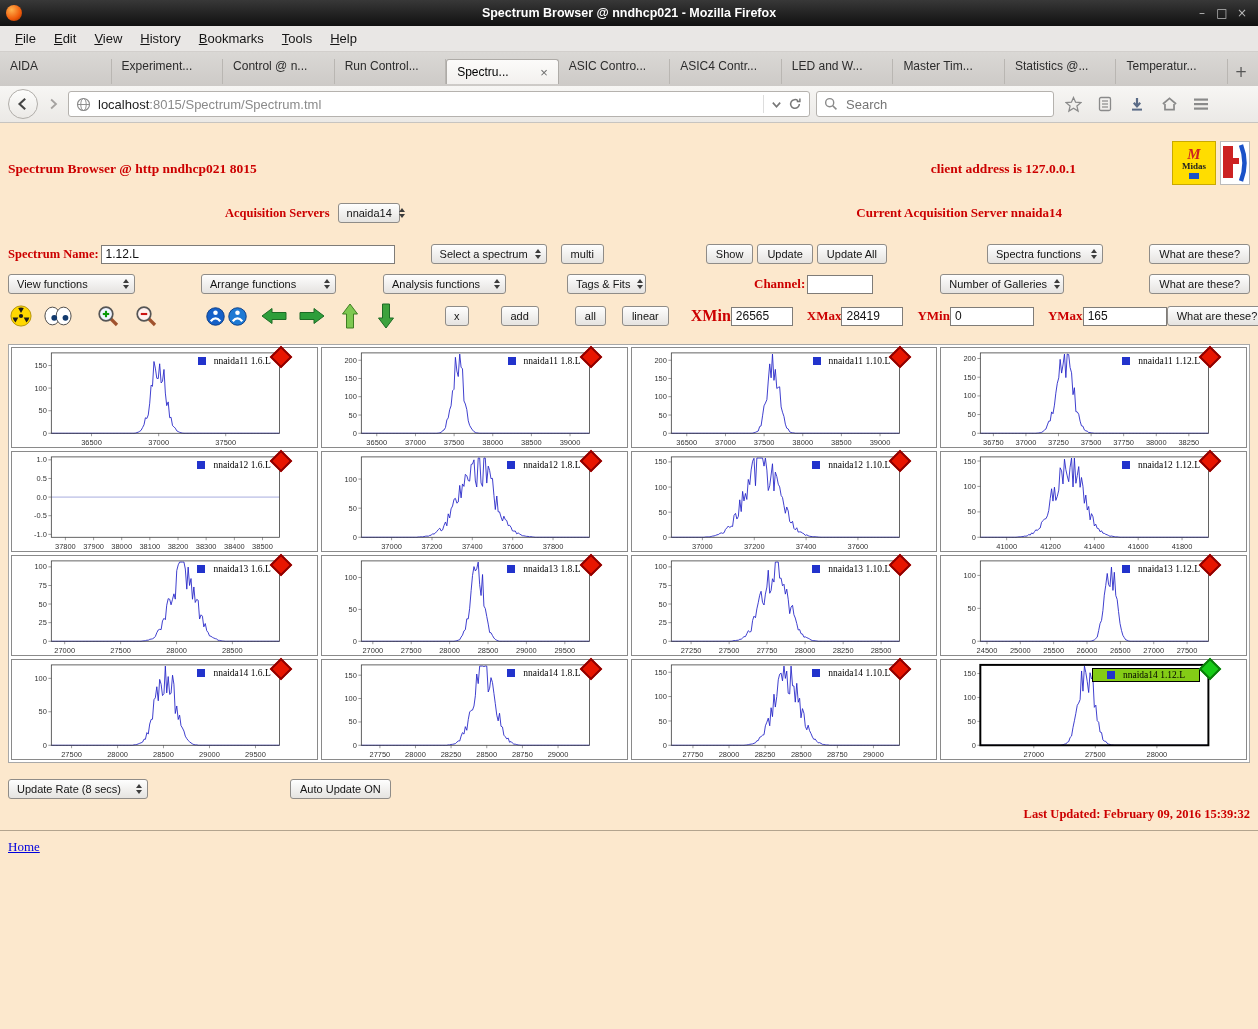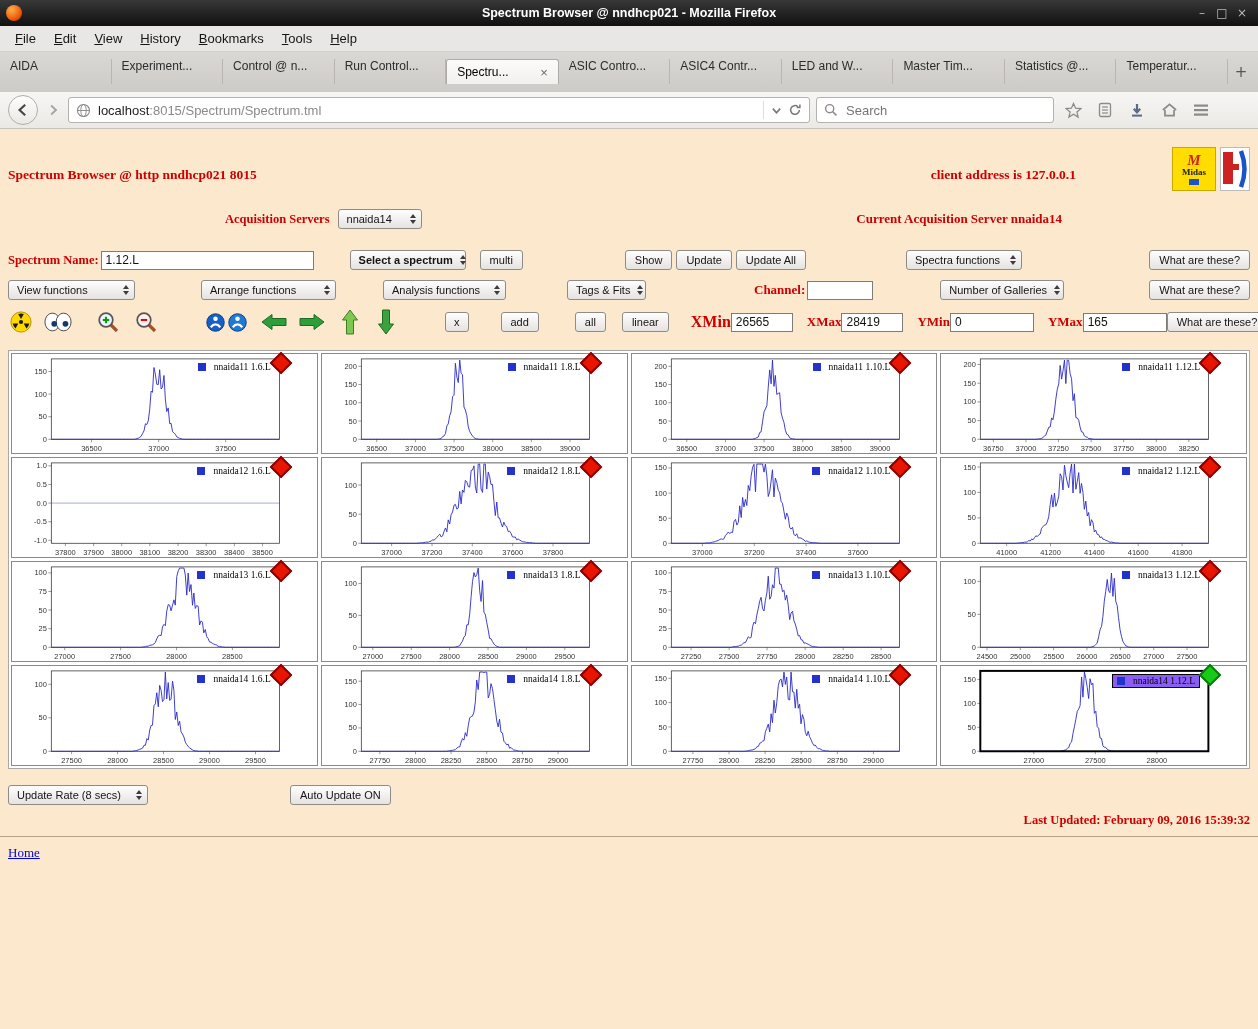--- a/index.html
+++ b/index.html
@@ -12,21 +12,21 @@
   .win-title{position:absolute;left:0;right:0;text-align:center;color:#fff;font:bold 12.5px "Liberation Sans",sans-serif;}
   .win-controls{margin-left:auto;display:flex;gap:4px;padding-right:8px;z-index:2;}
   .win-controls span{color:#b9b9b9;font:12px "DejaVu Sans",sans-serif;width:16px;text-align:center;cursor:default;}
 
   
   .menubar{height:25px;background:#e9e7e5;border-bottom:1px solid #d2cfcc;display:flex;align-items:center;padding-left:6px;flex:0 0 auto;}
   .menu-item{display:inline-block;padding:3px 9px;font:13px "Liberation Sans",sans-serif;color:#151515;}
   .menu-item::first-letter{text-decoration:underline;}
 
   
-  .tabbar{height:29px;background:linear-gradient(#dad8d5,#cdcac7);display:flex;align-items:flex-end;padding:3px 4px 8px 0;flex:0 0 auto;}
+  .tabbar{height:29px;background:linear-gradient(#dad8d5,#cdcac7);display:flex;align-items:flex-end;padding:3px 4px 2px 0;flex:0 0 auto;}
   .tabstrip{display:flex;flex:1;min-width:0;align-items:flex-end;}
   .tab{flex:1 1 0;max-width:118px;min-width:0;height:25px;line-height:25px;font:12px "Liberation Sans",sans-serif;color:#2c2c2c;padding:0 10px;border-right:1px solid #b9b6b2;white-space:nowrap;overflow:hidden;text-overflow:ellipsis;box-sizing:border-box;}
   .tab.active{background:linear-gradient(#fcfbfa,#f2f0ee);border:1px solid #aeaba7;border-bottom:none;border-radius:3px 3px 0 0;display:flex;align-items:center;color:#000;overflow:visible;}
   .tab.active .tab-label{flex:1;overflow:hidden;text-overflow:ellipsis;white-space:nowrap;}
   .tab .close{color:#6b6b6b;font-size:13px;margin-left:6px;}
   .newtab{width:26px;height:24px;display:flex;align-items:center;justify-content:center;color:#555;font:15px "DejaVu Sans",sans-serif;}
 
   
   .navbar{height:37px;background:linear-gradient(#f7f6f4,#ebe9e6);border-bottom:1px solid #c7c4c0;display:flex;align-items:center;padding:0 8px;gap:6px;flex:0 0 auto;box-sizing:border-box;}
   .nav-back{width:28px;height:28px;border-radius:50%;border:1px solid #b1aeaa;background:linear-gradient(#fdfdfc,#ebe9e6);display:flex;align-items:center;justify-content:center;flex:0 0 auto;}
@@ -63,21 +63,21 @@
   .r-acq{display:flex;align-items:center;margin:18px 8px 0 8px;}
   .r-spec{display:flex;align-items:center;margin:21px 8px 0 8px;}
   .r-fn{display:flex;align-items:center;margin:10px 8px 0 8px;}
   .r-icons{display:flex;align-items:center;margin:9px 8px 0 8px;height:26px;}
   .tool-ic{display:inline-flex;align-items:center;flex:0 0 auto;}
 
   #charts-grid{margin:15px 8px 0 8px;background:#fff;border:1px solid #a8a8a8;display:grid;grid-template-columns:repeat(4,1fr);gap:3px;padding:2px;}
   .chart-cell{position:relative;height:99px;border:1px solid #8a8a8a;background:#fff;}
   .chart-cell svg{display:block;width:100%;height:100%;}
   .legend{position:absolute;top:8px;right:46px;display:flex;align-items:center;gap:8px;font:9.5px "Liberation Serif",serif;color:#000;background:transparent;}
-  .chart-cell.selected .legend{border:1px solid #000;background:#8b5cf6;padding:1px 4px;}
+  .chart-cell.selected .legend{border:1px solid #000;background:#84cc16;padding:1px 14px;}
   .lg-sq{width:8px;height:8px;background:#2233cc;display:inline-block;}
   .diamond{position:absolute;width:12px;height:12px;top:1px;right:28px;transform:rotate(45deg);box-sizing:content-box;}
   .diamond.red{background:#e81500;border:2px solid #8d0000;}
   .diamond.green{background:#16cc16;border:2px solid #0a7a0a;}
 
   .r-upd{display:flex;align-items:center;margin:16px 8px 0 8px;}
   .r-btns{display:flex;align-items:center;margin:5px 8px 0 8px;gap:3px;}
   .r-last{text-align:right;margin:8px 8px 0 0;font:bold 12.5px "Liberation Serif",serif;color:#cc0000;}
   .content hr{border:none;border-top:1px solid #b3a48e;margin:8px 0 0 0;}
   .home{display:inline-block;margin:8px 0 0 8px;font:13px "Liberation Serif",serif;color:#0000dd;text-decoration:underline;}
@@ -213,34 +213,34 @@
               <rect x="2" y="4" width="10" height="32" fill="#cc2222"></rect>
               <rect x="2" y="16" width="16" height="6" fill="#cc2222"></rect>
               <path d="M20 3 q7 18 0 36" stroke="#1a52c8" stroke-width="4.5" fill="none"></path>
             </svg>
         </span>
       </span>
     </div>
 
     <div class="r-acq">
       <span class="rl" style="margin-left:217px;">Acquisition Servers</span>
-      <span class="sel" style="width:84px;margin-left:8px;">
+      <span class="sel" style="width:62px;margin-left:8px;">
         <span>nnaida14</span>
         <span class="updown">
             <i class="up"></i>
             <i class="dn"></i>
           </span>
       </span>
       <span class="rl" style="margin-left:auto;margin-right:188px;font-size:13px;">Current Acquisition Server nnaida14</span>
     </div>
 
     <div class="r-spec">
       <span class="rl">Spectrum Name:</span>
-      <input class="tin" style="width: 213px; margin-left: 2px;" value="1.12.L">
-      <span class="sel" style="width:116px;margin-left:36px;font-weight:bold;">
+      <input class="tin" style="width: 294px; margin-left: 2px;" value="1.12.L">
+      <span class="sel" style="width:116px;margin-left:36px;">
         <span>Select a spectrum</span>
         <span class="updown">
             <i class="up"></i>
             <i class="dn"></i>
           </span>
       </span>
       <span class="btn" style="margin-left:14px;">multi</span>
       <span class="btn" style="margin-left:102px;">Show</span>
       <span class="btn" style="margin-left:4px;">Update</span>
       <span class="btn" style="margin-left:4px;">Update All</span>

